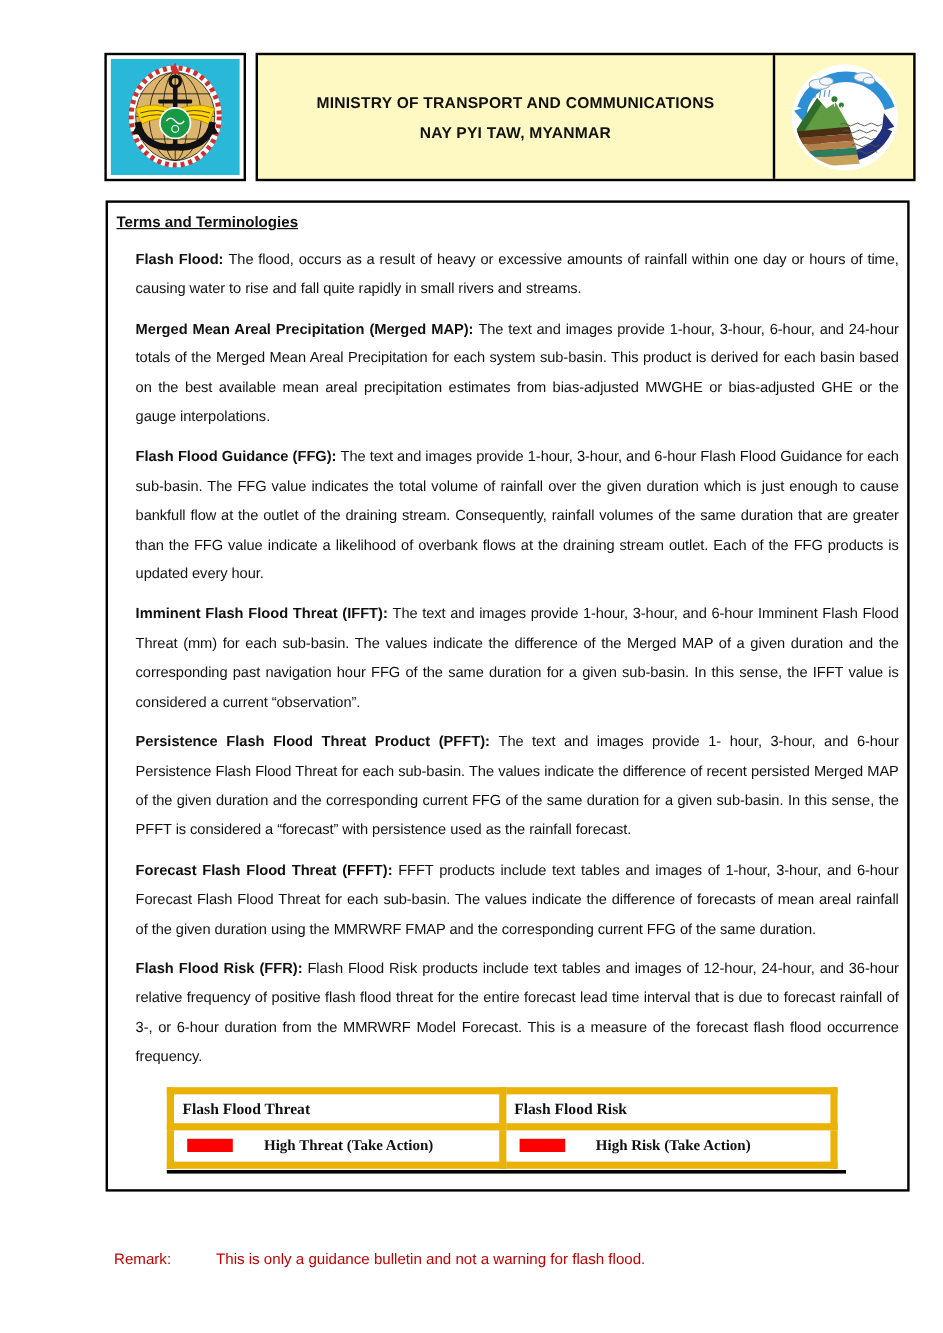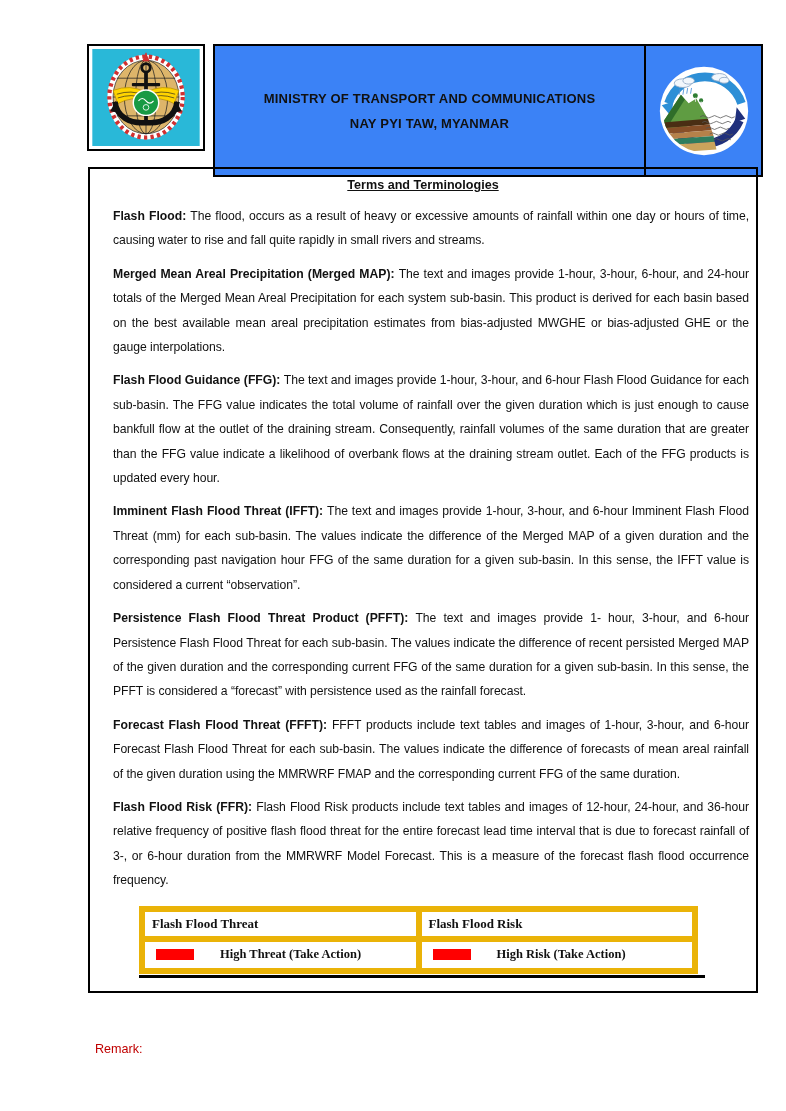--- a/index.html
+++ b/index.html
@@ -9,39 +9,39 @@
   }
 
   
   .logo-left-box {
     position:absolute; left:87px; top:44px; width:118px; height:107px;
     border:2px solid #000; box-sizing:border-box; background:#fff; padding:3px;
   }
   .logo-left-box svg { display:block; width:100%; height:100%; }
 
   .header-box {
-    position:absolute; left:213px; top:44px; width:550px; height:133px;
-    border:2px solid #000; box-sizing:border-box; display:flex; background:#3b82f6;
+    position:absolute; left:213px; top:44px; width:550px; height:107px;
+    border:2px solid #000; box-sizing:border-box; display:flex; background:#fef9c3;
   }
   .header-titles {
     width:431px; border-right:2px solid #000; box-sizing:border-box;
     display:flex; flex-direction:column; justify-content:center; align-items:center;
     gap:10px; font-weight:bold; font-size:13px; letter-spacing:0.2px; text-align:center;
   }
   .header-logo2 { flex:1; display:flex; align-items:center; justify-content:center; }
   .header-logo2 svg { width:96px; height:96px; }
 
   
   .main-box {
     position:absolute; left:88px; top:167px; width:670px; height:826px;
     border:2px solid #000; box-sizing:border-box; padding:5px 7px 0 7px; overflow:hidden;
   }
   .doc-title {
     font-size:12.6px; font-weight:bold; text-decoration:underline;
-    text-align:center; margin:4px 0 12px 0;
+    text-align:left; margin:4px 0 12px 0;
   }
   .term-para {
     font-size:12.2px; line-height:24.4px; text-align:justify;
     margin:9px 0 0 16px; color:#111; letter-spacing:-0.05px;
   }
   .term-para b { letter-spacing:0; }
 
   
   .legend-wrap { margin:13px 0 0 42px; width:566px; }
   table.legend {
@@ -193,15 +193,16 @@
 
 
 </tbody>
       </table>
       <div class="table-underline"></div>
     </div>
   </div>
 
   <div class="remark">
     <span class="remark-label">Remark:</span>
+    <span>This is only a guidance bulletin and not a warning for flash flood.</span>
   </div>
 
 </div>
 
 </body></html>

